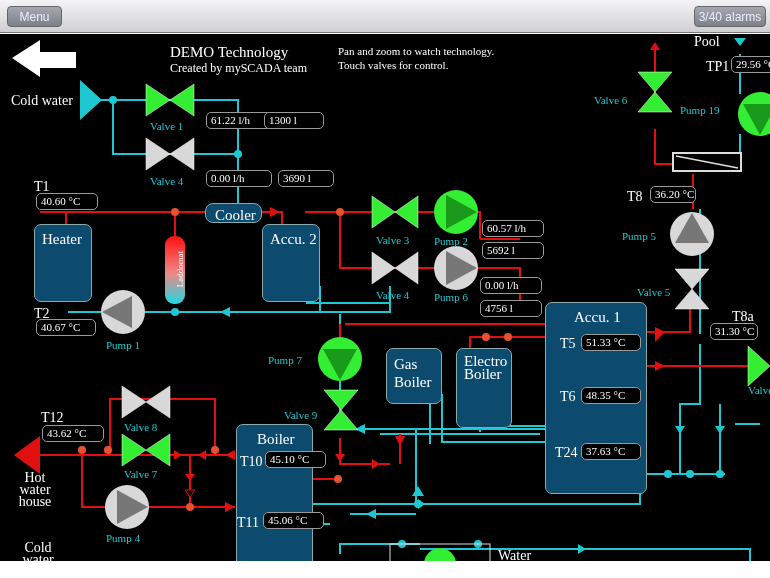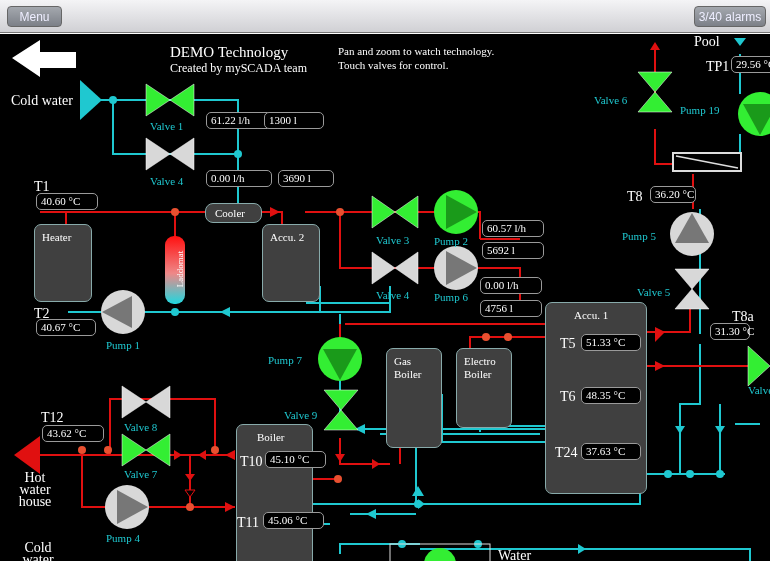--- a/index.html
+++ b/index.html
@@ -7,21 +7,21 @@
 #topbar{position:absolute;left:0;top:0;width:770px;height:33px;background:linear-gradient(#f4f4f6,#d0d0d4);border-bottom:1px solid #777}
 .tbtn{position:absolute;top:6px;height:21px;border-radius:4px;background:linear-gradient(#a4a8ae,#7c8088);color:#eef;font-family:"Liberation Sans",sans-serif;font-size:12px;display:flex;align-items:center;justify-content:center;border:1px solid #666}
 #menu-btn{left:7px;width:55px}
 #alarm-btn{left:694px;width:72px}
 #canvas{position:absolute;left:0;top:34px;width:770px;height:527px;background:#000;overflow:hidden}
 #bottom{position:absolute;left:0;top:561px;width:770px;height:17px;background:#fff}
 svg{position:absolute;left:0;top:0}
 .lbl{position:absolute;color:#fff;font-size:14px;white-space:nowrap}
 .clbl{position:absolute;color:#1fc8d0;font-size:11px;white-space:nowrap}
 .val{position:absolute;border:1px solid #9a9a9a;border-radius:5px;background:#000;color:#fff;font-size:11px;height:17px;line-height:15px;padding-left:4px;white-space:nowrap}
-.tank{position:absolute;background:#404040;border:1px solid #8aa;border-radius:7px;color:#fff;font-size:11px;padding:6px 0 0 7px}
+.tank{position:absolute;background:#0c4a6e;border:1px solid #8aa;border-radius:7px;color:#fff;font-size:15px;padding:6px 0 0 7px}
 </style>
 </head>
 <body>
 
 <div id="topbar">
   <div id="menu-btn" class="tbtn">Menu</div>
   <div id="alarm-btn" class="tbtn">3/40 alarms</div>
 </div>
 
 <div id="canvas">
@@ -239,21 +239,21 @@
 <div class="lbl" style="left:11px;top:59px">Cold water</div>
 <div class="lbl" style="left:10px;top:438px;width:50px;white-space:normal;text-align:center;line-height:12px">Hot water house</div>
 <div class="lbl" style="left:10px;top:508px;width:56px;white-space:normal;text-align:center;line-height:12px">Cold water house</div>
 <div class="lbl" style="left:694px;top:0px">Pool</div>
 <div class="lbl" style="left:498px;top:514px">Water</div>
 
 <div class="tank" style="left:34px;top:190px;width:58px;height:78px"><span>Heater</span></div>
 <div class="tank" style="left:262px;top:190px;width:58px;height:78px"><span>Accu. 2</span></div>
 <div class="tank" style="left:205px;top:169px;width:57px;height:20px;border-radius:8px;padding:3px 0 0 9px"><span>Cooler</span></div>
 <div class="tank" style="left:545px;top:268px;width:102px;height:192px;padding-left:28px"><span>Accu. 1</span></div>
-<div class="tank" style="left:386px;top:314px;width:56px;height:100px;white-space:normal;line-height:13px"><span>Gas Boiler</span></div>
+<div class="tank" style="left:386px;top:314px;width:56px;height:56px;white-space:normal;line-height:18px"><span>Gas Boiler</span></div>
 <div class="tank" style="left:236px;top:390px;width:77px;height:150px;padding-left:20px"><span>Boiler</span></div>
 <div class="tank" style="left:456px;top:314px;width:56px;height:80px;white-space:normal;line-height:13px"><span>Electro Boiler</span></div>
 <div class="lbl" style="left:162px;top:230px;transform:rotate(-90deg);font-size:9px">Laddomat</div>
 
 <div class="clbl" style="left:150px;top:86px">Valve 1</div>
 <div class="clbl" style="left:150px;top:141px">Valve 4</div>
 <div class="clbl" style="left:376px;top:200px">Valve 3</div>
 <div class="clbl" style="left:376px;top:255px">Valve 4</div>
 <div class="clbl" style="left:637px;top:252px">Valve 5</div>
 <div class="clbl" style="left:594px;top:60px">Valve 6</div>
@@ -285,21 +285,21 @@
 <div class="val" style="left:36px;top:285px;width:60px">40.67 °C</div>
 <div class="lbl" style="left:560px;top:302px">T5</div>
 <div class="val" style="left:581px;top:300px;width:60px">51.33 °C</div>
 <div class="lbl" style="left:560px;top:355px">T6</div>
 <div class="val" style="left:581px;top:353px;width:60px">48.35 °C</div>
 <div class="lbl" style="left:555px;top:411px">T24</div>
 <div class="val" style="left:581px;top:409px;width:60px">37.63 °C</div>
 <div class="lbl" style="left:627px;top:155px">T8</div>
 <div class="val" style="left:650px;top:152px;width:46px">36.20 °C</div>
 <div class="lbl" style="left:732px;top:275px">T8a</div>
-<div class="val" style="left:710px;top:289px;width:40px">31.30 °C</div>
+<div class="val" style="left:710px;top:289px;width:48px">31.30 °C</div>
 <div class="lbl" style="left:706px;top:25px">TP1</div>
 <div class="val" style="left:731px;top:22px;width:44px">29.56 °C</div>
 <div class="lbl" style="left:240px;top:420px">T10</div>
 <div class="val" style="left:265px;top:417px;width:61px">45.10 °C</div>
 <div class="lbl" style="left:237px;top:481px">T11</div>
 <div class="val" style="left:263px;top:478px;width:61px">45.06 °C</div>
 <div class="lbl" style="left:41px;top:376px">T12</div>
 <div class="val" style="left:42px;top:391px;width:62px">43.62 °C</div>
 </div>
 

